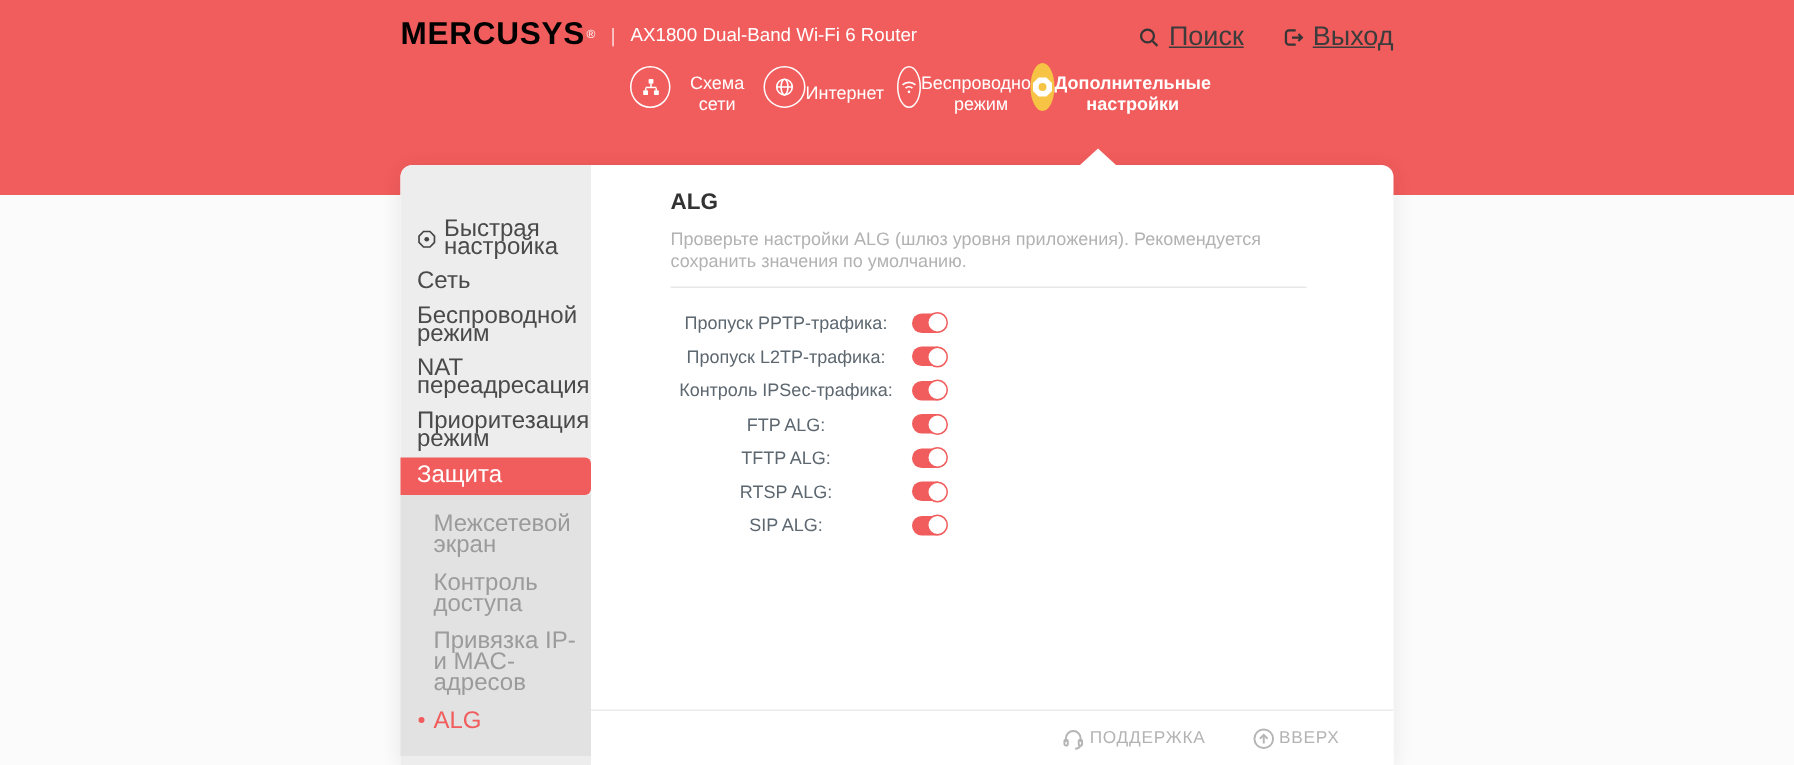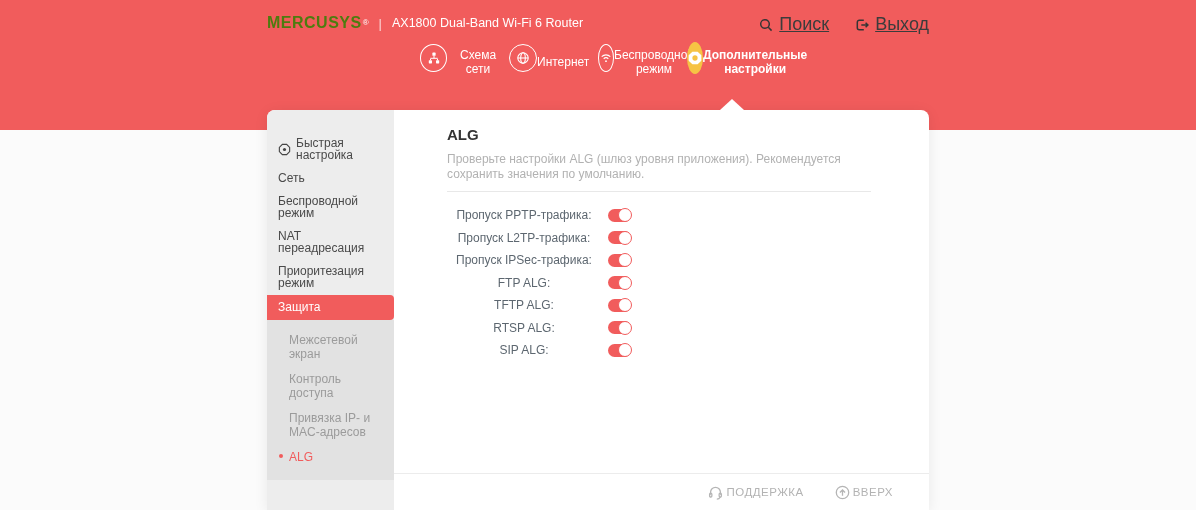--- a/index.html
+++ b/index.html
@@ -15,21 +15,21 @@
   .topband {
     position:absolute; left:0; top:0; width:1196px; height:130px;
     background:#f15c5c;
   }
   
   .brand {
     position:absolute; left:267px; top:11px; height:24px;
     display:flex; align-items:center; color:#fff;
   }
   .logo {
-    font-size:16px; font-weight:800; letter-spacing:.5px; color:#4d7c0f;
+    font-size:21px; font-weight:800; letter-spacing:.5px; color:#000000;
   }
   .logo-mark { font-size:8px; vertical-align:top; line-height:10px; margin-left:1px; color:#fff; }
   .brand-sep { margin:0 10px; font-size:13px; color:rgba(255,255,255,.75); }
   .model { font-size:12.5px; color:#fff; }
   .top-actions {
     position:absolute; right:267px; top:14px;
     display:flex; align-items:center; gap:26px;
   }
   .top-btn {
     display:flex; align-items:center; gap:6px;
@@ -70,21 +70,21 @@
     position:absolute; top:-11px; left:453px;
     width:0; height:0;
     border-left:12px solid transparent;
     border-right:12px solid transparent;
     border-bottom:11px solid #fff;
   }
   
   .sidebar {
     position:absolute; left:0; top:0; bottom:0; width:127px;
     background:#ededed; border-radius:8px 0 0 0;
-    padding-top:22px; font-size:12px; color:#4a4a4a;
+    padding-top:32px; font-size:16px; color:#4a4a4a;
   }
   .side-item {
     display:flex; align-items:center; gap:5px;
     padding:5px 4px 6px 11px; line-height:12px; cursor:pointer;
   }
   .side-item .side-icon { flex:0 0 auto; display:flex; }
   .side-item.active {
     background:#f15c5c; color:#fff; border-radius:0 4px 4px 0;
     padding-top:6px; padding-bottom:7px;
   }
@@ -277,21 +277,21 @@
             <span class="knob"></span>
           </button>
       </div>
       <div class="row">
         <span class="row-label">Пропуск L2TP-трафика:</span>
         <button class="toggle">
             <span class="knob"></span>
           </button>
       </div>
       <div class="row">
-        <span class="row-label">Пропуск IPSec-трафика:</span>
+        <span class="row-label">Контроль IPSec-трафика:</span>
         <button class="toggle">
             <span class="knob"></span>
           </button>
       </div>
       <div class="row">
         <span class="row-label">FTP ALG:</span>
         <button class="toggle">
             <span class="knob"></span>
           </button>
       </div>

